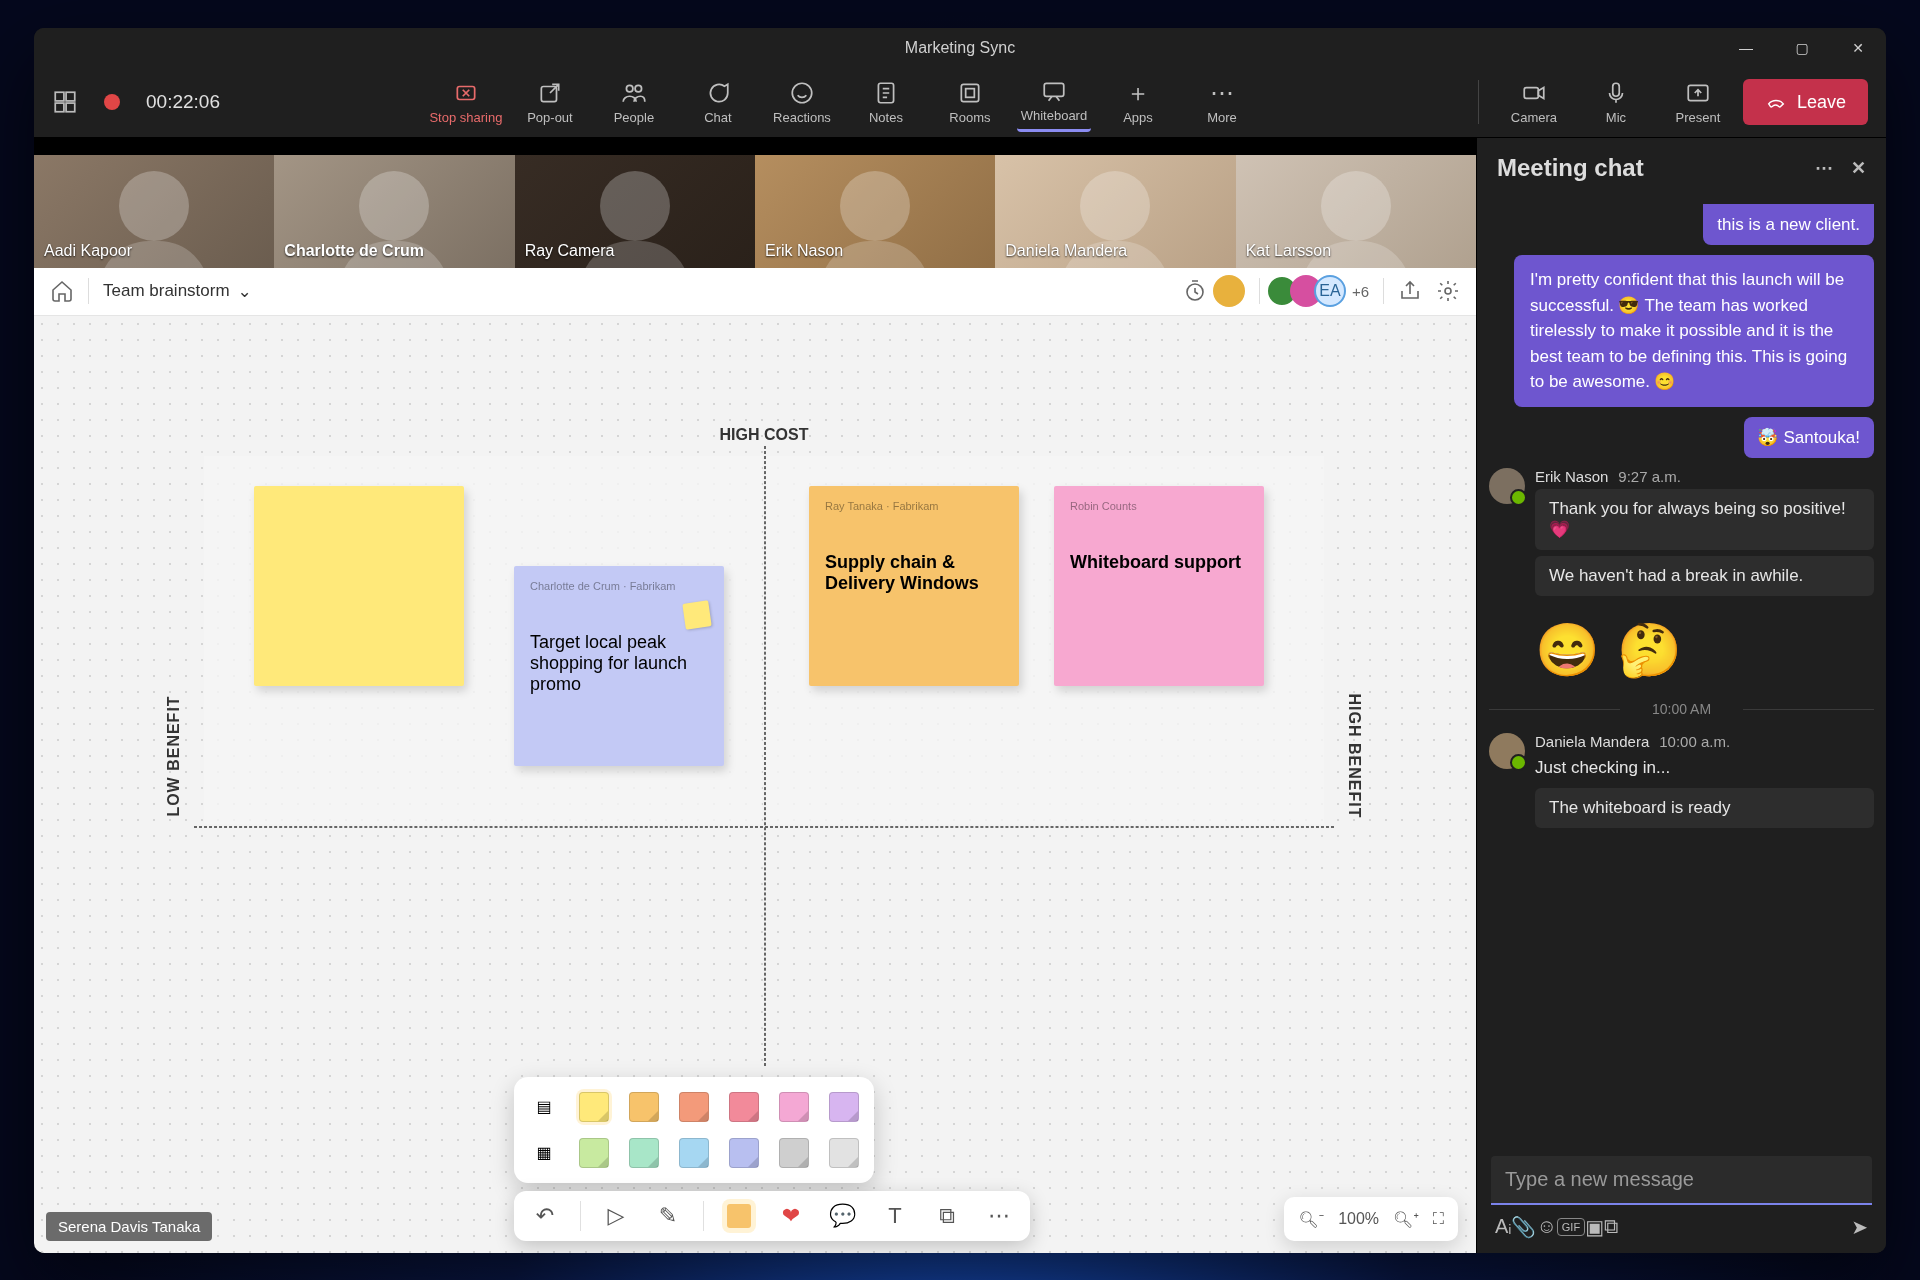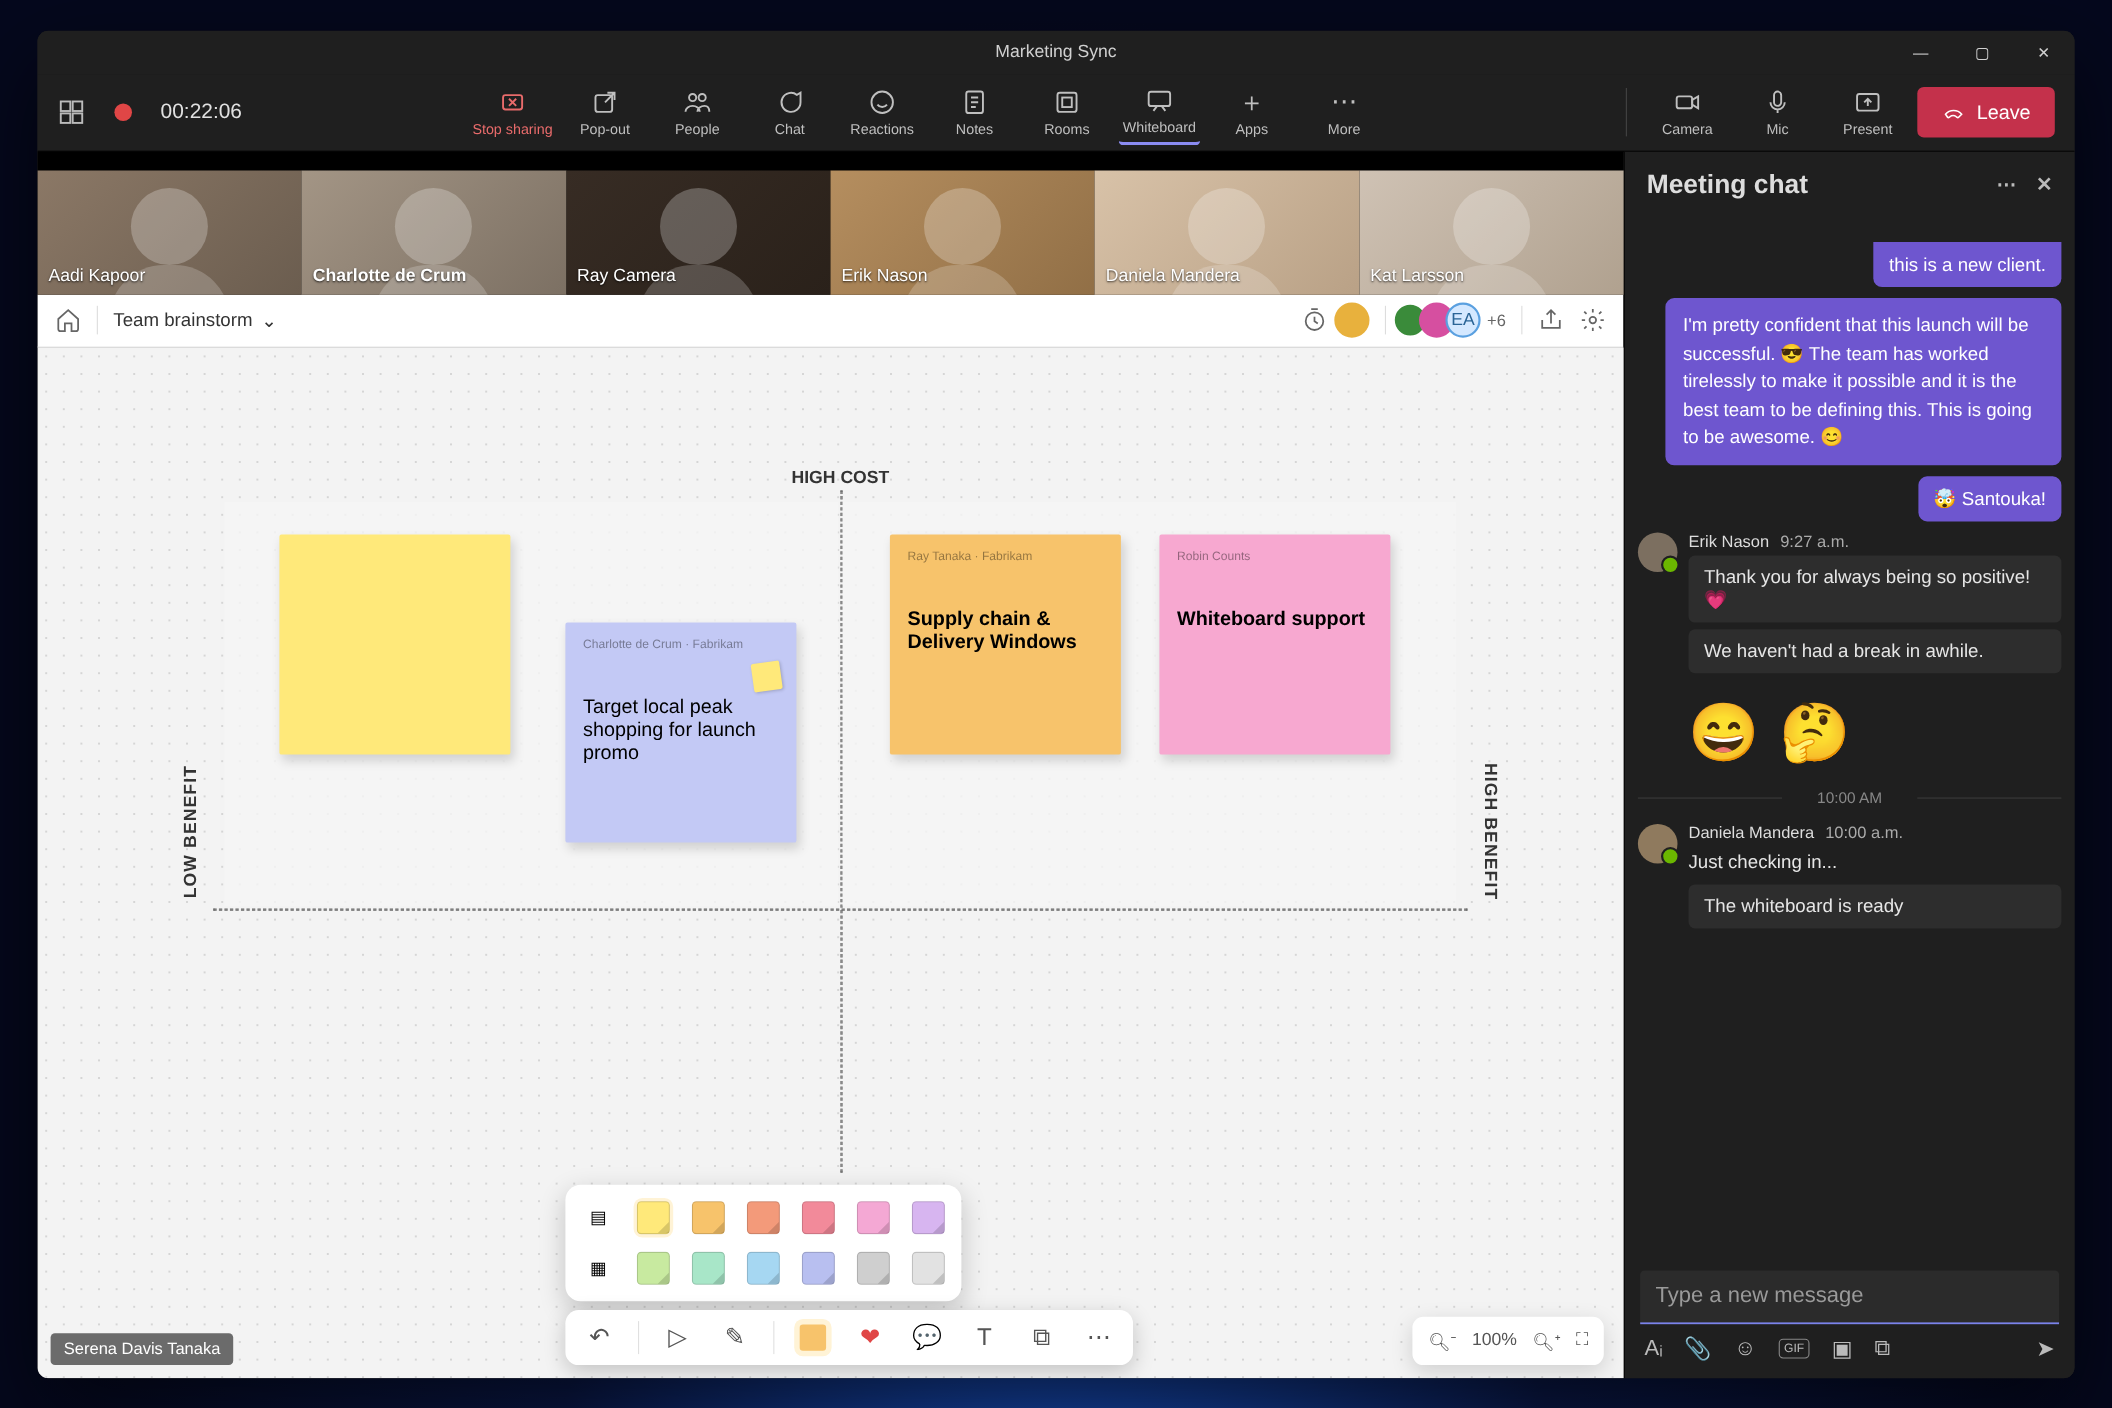--- a/index.html
+++ b/index.html
@@ -111,21 +111,21 @@
 .msg-in .content { flex:1; }
 .msg-in .meta { font-size:15px; color:#aaa; margin-bottom:4px; }
 .msg-in .meta .name { color:#ddd; margin-right:10px; }
 .msg-in .text { background:#2d2d2d; border-radius:6px; padding:10px 14px; font-size:17px; color:#e6e6e6; margin-bottom:6px; }
 .emoji-row { display:flex; gap:18px; padding:8px 0 4px 46px; font-size:52px; }
 .time-div { text-align:center; color:#888; font-size:14px; position:relative; margin:6px 0; }
 .time-div::before,.time-div::after{content:"";position:absolute;top:50%;width:34%;height:1px;background:#3a3a3a;}
 .time-div::before{left:0;} .time-div::after{right:0;}
 .compose { padding:10px 14px 14px; }
 .compose-box { background:#2b2b2b; border-bottom:2px solid #7b83eb; border-radius:4px 4px 0 0; padding:12px 14px; color:#9a9a9a; font-size:20px; }
-.compose-icons { display:flex; gap:20px; padding:10px 4px 0; color:#bbb; font-size:20px; align-items:center; }
+.compose-icons { display:flex; padding:10px 4px 0; color:#bbb; font-size:20px; align-items:center; }
 .compose-icons .send { margin-left:auto; }
 
 svg { fill:none; stroke:currentColor; stroke-width:1.6; }
 </style>
 </head>
 <body>
 
 <div class="teams-window">
 
   <div class="titlebar">
@@ -411,21 +411,21 @@
     </div>
 
     <div class="chat">
       <div class="chat-header">
         <span>Meeting chat</span>
         <span class="sp"></span>
         <span class="ic">⋯</span>
         <span class="ic">✕</span>
       </div>
       <div class="chat-body">
-        <div class="bubble-out small" style="border-radius:0 0 8px 8px;margin-top:16px;">this is a new client.</div>
+        <div class="bubble-out small" style="border-radius:0 0 8px 8px;">this is a new client.</div>
         <div class="bubble-out">I'm pretty confident that this launch will be successful. 😎 The team has worked tirelessly to make it possible and it is the best team to be defining this. This is going to be awesome. 😊</div>
         <div class="bubble-out small" style="align-self:flex-end;">🤯 Santouka!</div>
 
         <div class="msg-in">
           <div class="av"></div>
           <div class="content">
             <div class="meta"><span class="name">Erik Nason</span><span>9:27 a.m.</span></div>
             <div class="text">Thank you for always being so positive! 💗</div>
             <div class="text">We haven't had a break in awhile.</div>
           </div>

